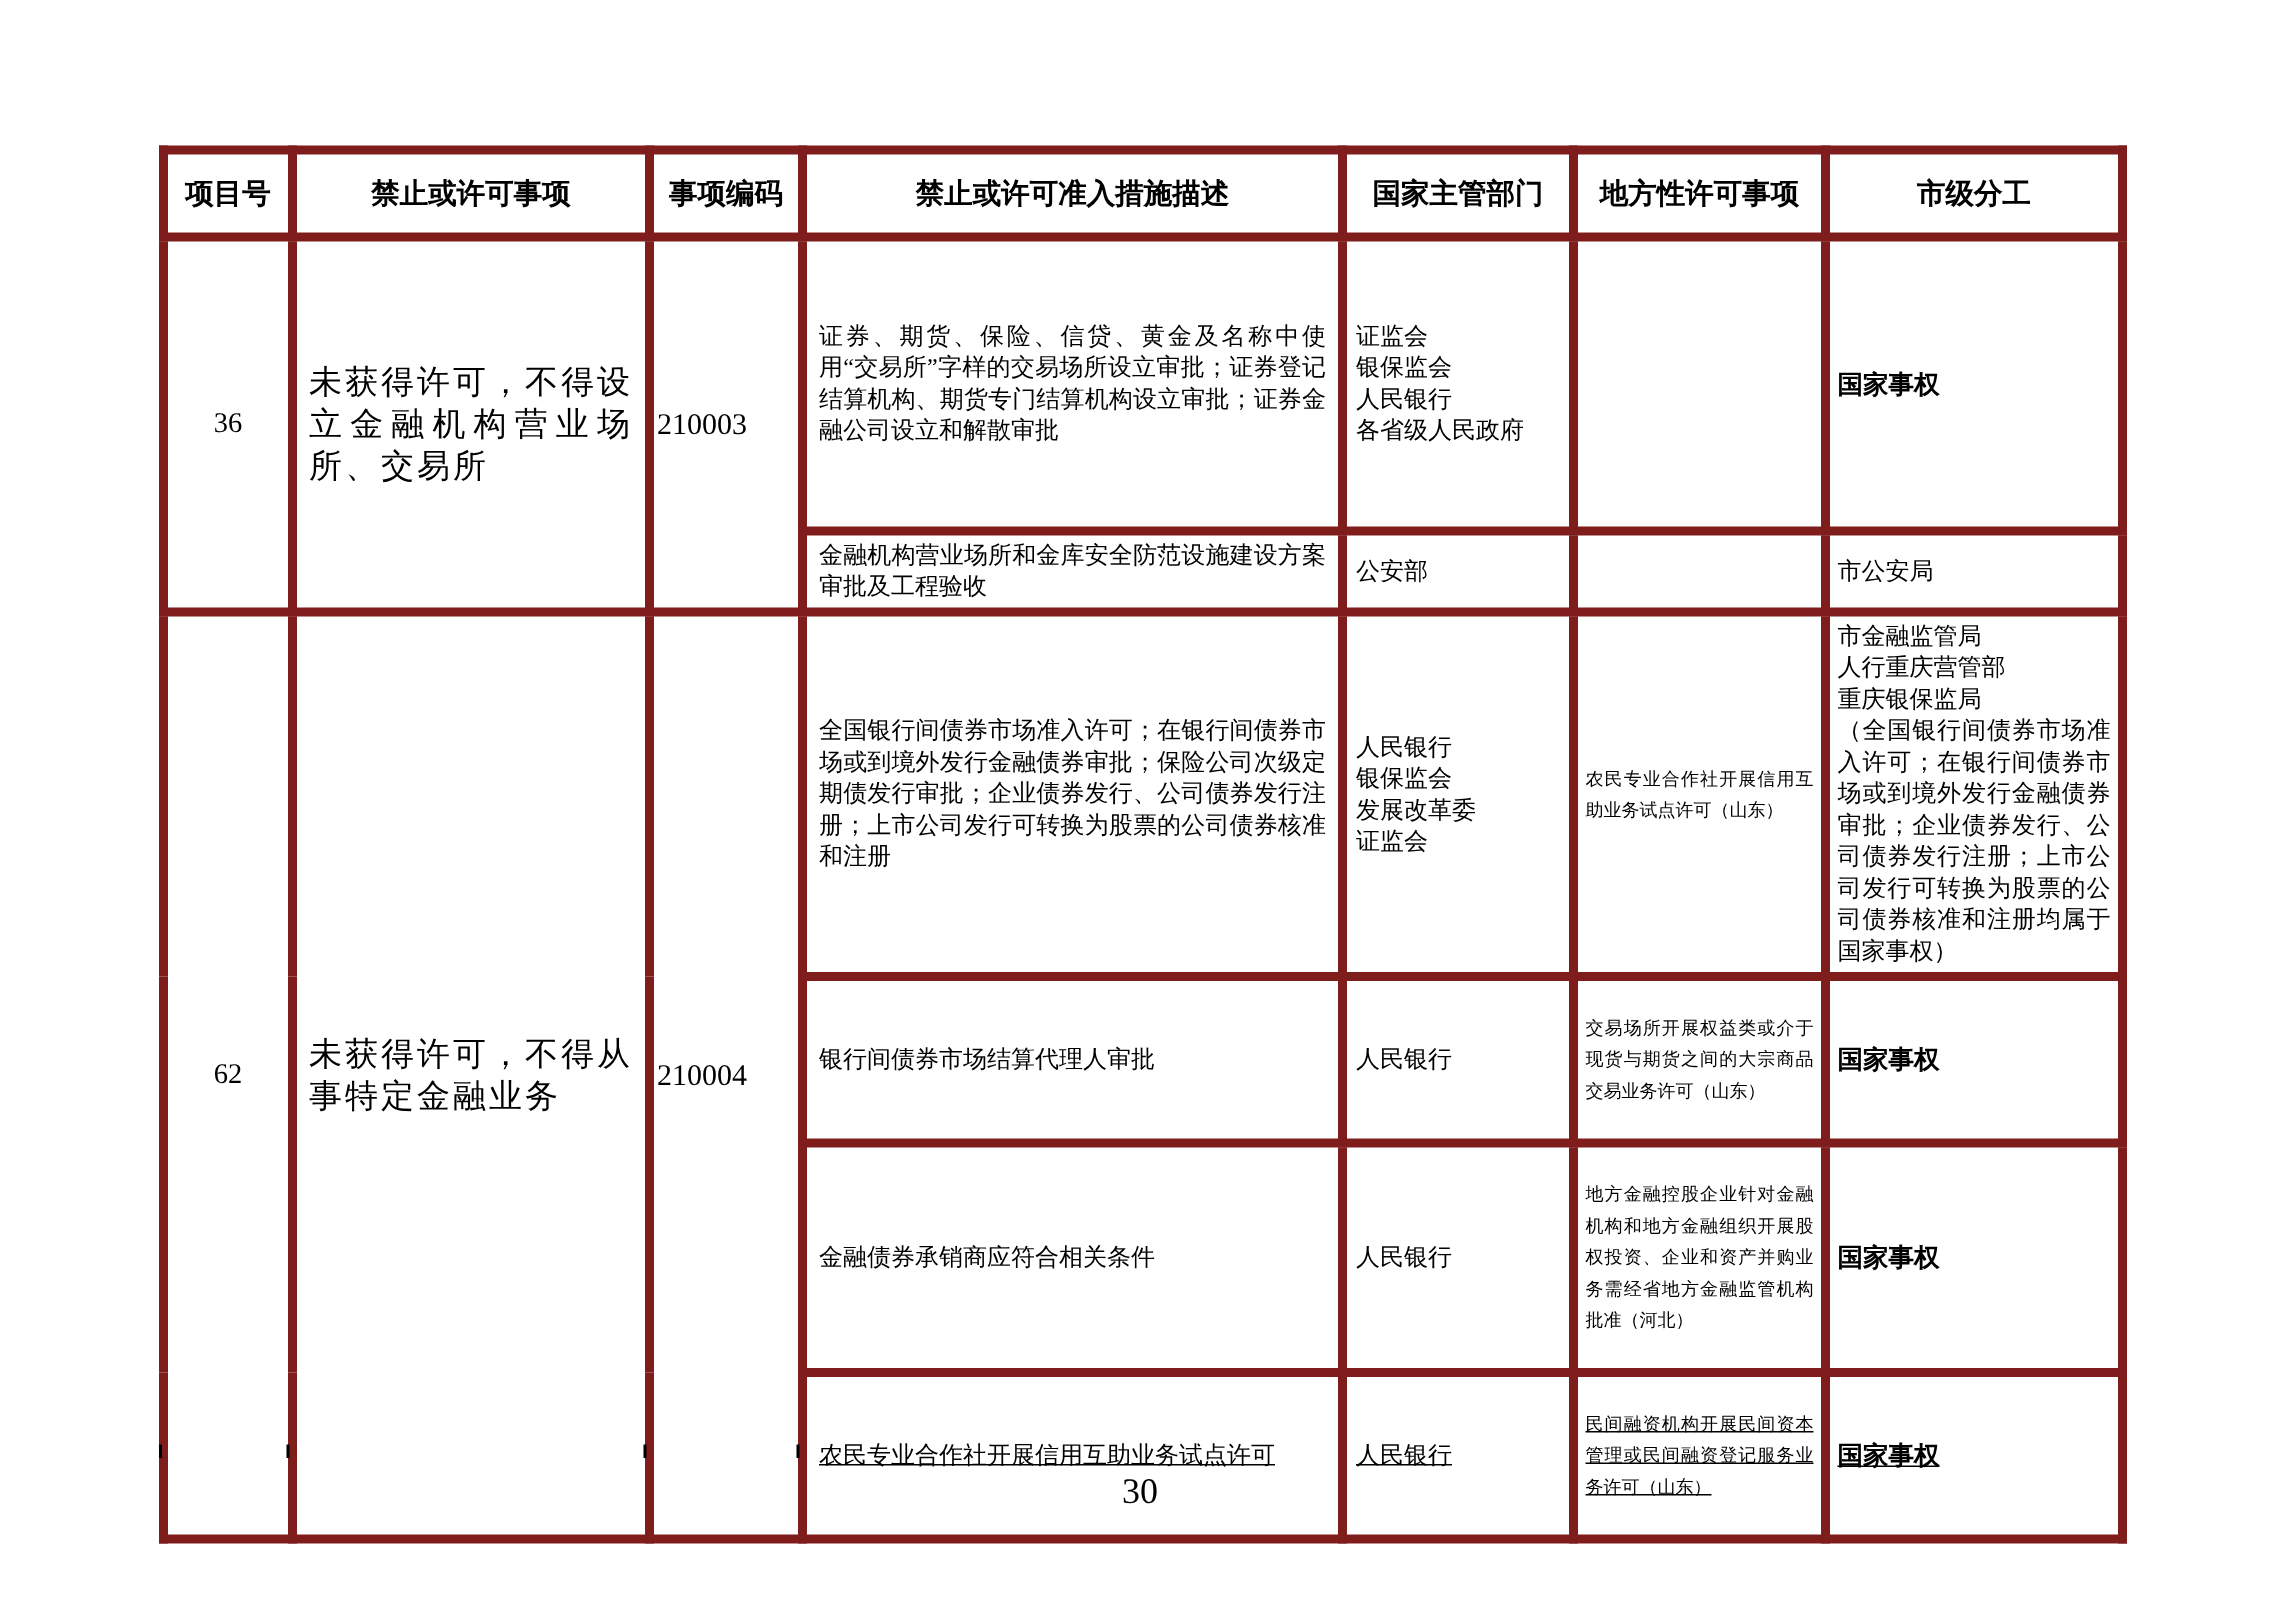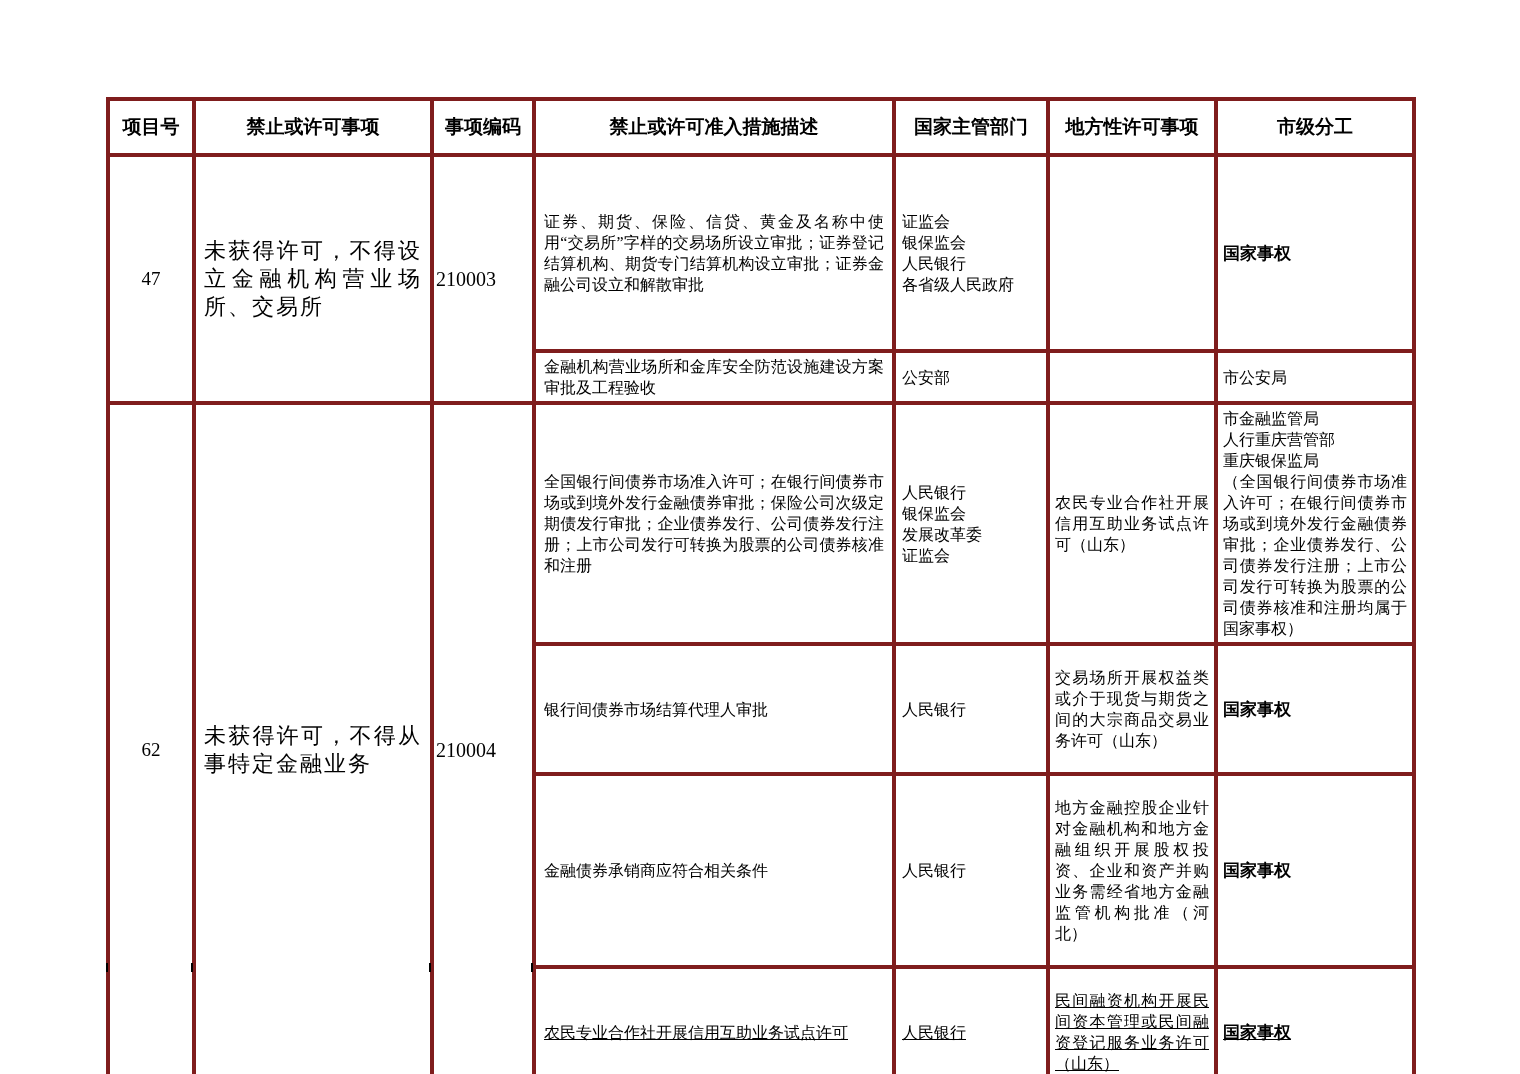--- a/index.html
+++ b/index.html
@@ -16,41 +16,41 @@
     position: absolute;
     left: 106px;
     top: 97px;
     width: 1306px;
     border-collapse: collapse;
     table-layout: fixed;
     border: 3px solid #000000;
     border-bottom: none;
   }
   table.reg th, table.reg td {
-    border: 4px solid #7f1d1d;
+    border: 6px solid #7f1d1d;
     vertical-align: middle;
     word-break: break-all;
   }
   thead th {
     font-family: "Liberation Sans", sans-serif;
     font-weight: bold;
     font-size: 19px;
     text-align: center;
     height: 48px;
     padding: 2px;
   }
   .c-num  { text-align: center; font-size: 19px; }
   .c-item { font-size: 22px; line-height: 28px; letter-spacing: 2px;
             text-align: justify; padding: 2px 8px; border-radius: 30px; }
   .c-code { font-size: 20px; padding: 16px 2px; text-align: left; margin-left: 32px; }
   .c-desc { font-size: 16px; line-height: 21px; text-align: justify;
             text-justify: inter-character; padding: 3px 8px; }
   .c-dept { font-size: 16px; line-height: 21px; white-space: pre-line;
             padding: 3px 6px; margin-top: 12px; }
-  .c-local{ font-size: 16px; line-height: 21px; text-align: justify;
+  .c-local{ font-size: 12px; line-height: 21px; text-align: justify;
             text-justify: inter-character; padding: 21px 5px; margin-left: 13px; }
   .c-muni { font-size: 16px; line-height: 21px; white-space: pre-line;
             text-align: justify; text-justify: inter-character; padding: 3px 5px; margin-left: 40px; }
   .muni-bold {
     font-family: "Liberation Sans", sans-serif;
     font-weight: bold;
     font-size: 17px;
     text-align: left;
     letter-spacing: 0;
   }
@@ -100,21 +100,21 @@
         <th>禁止或许可事项</th>
         <th>事项编码</th>
         <th>禁止或许可准入措施描述</th>
         <th>国家主管部门</th>
         <th>地方性许可事项</th>
         <th>市级分工</th>
       </tr>
     </thead>
     <tbody>
       <tr class="h-r61s1">
-        <td class="c-num" rowspan="2">47</td>
+        <td class="c-num" rowspan="2">36</td>
         <td class="c-item" rowspan="2">未获得许可，不得设立金融机构营业场所、交易所</td>
         <td class="c-code" rowspan="2">210003</td>
         <td class="c-desc">证券、期货、保险、信贷、黄金及名称中使用“交易所”字样的交易场所设立审批；证券登记结算机构、期货专门结算机构设立审批；证券金融公司设立和解散审批</td>
         <td class="c-dept">证监会
 银保监会
 人民银行
 各省级人民政府</td>
         <td class="c-local"></td>
         <td class="c-muni muni-bold">国家事权</td>
       </tr>
@@ -158,14 +158,15 @@
         <td class="c-muni muni-bold bottom-thick">国家事权</td>
       </tr>
     </tbody>
   </table>
 
   <div class="stub" style="left:106px"></div>
   <div class="stub" style="left:191px"></div>
   <div class="stub" style="left:429px"></div>
   <div class="stub" style="left:531px"></div>
 
+  <div class="page-number">30</div>
 
 </div>
 
 </body></html>

